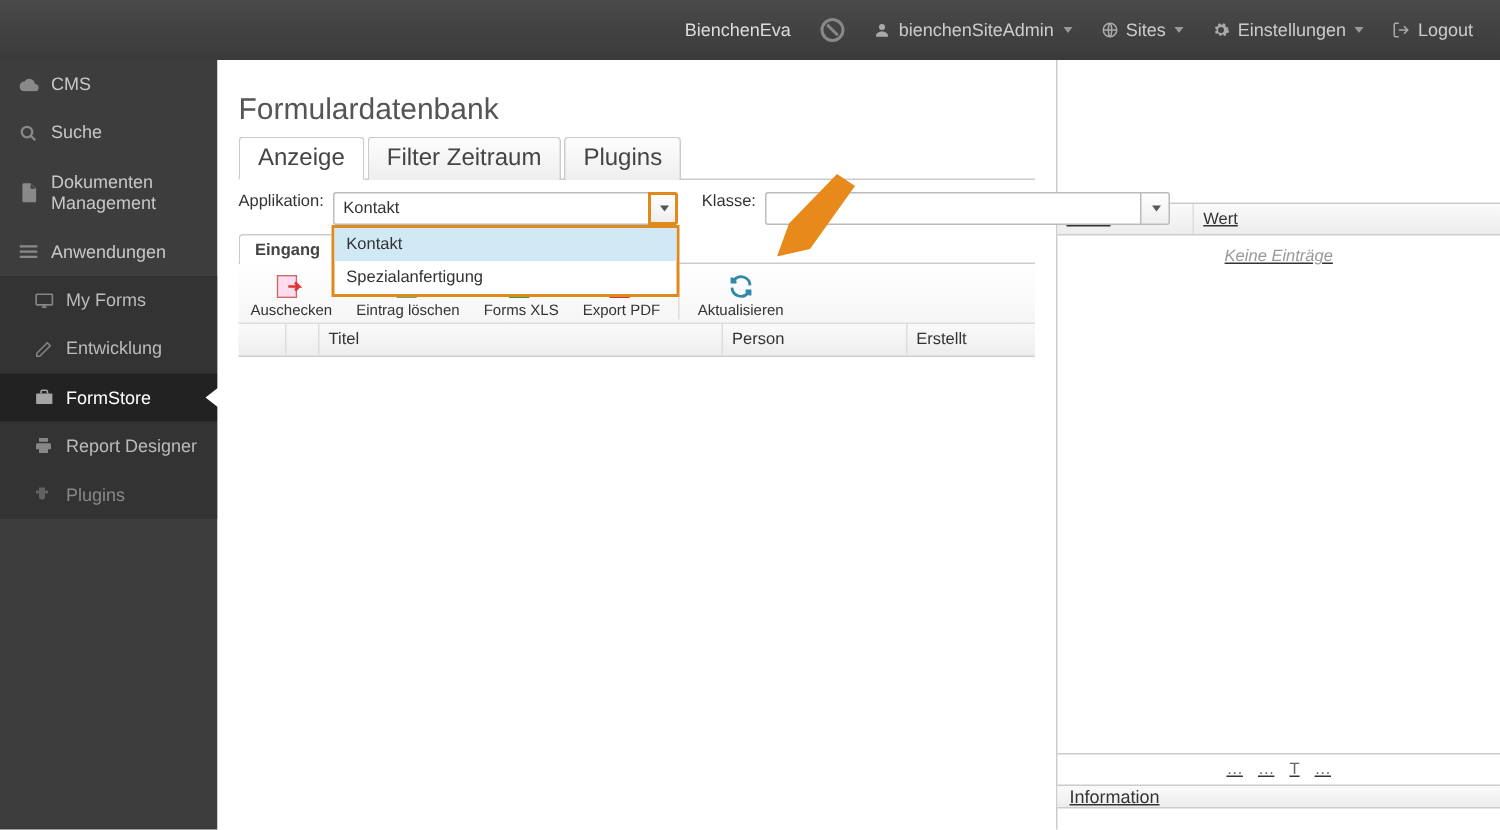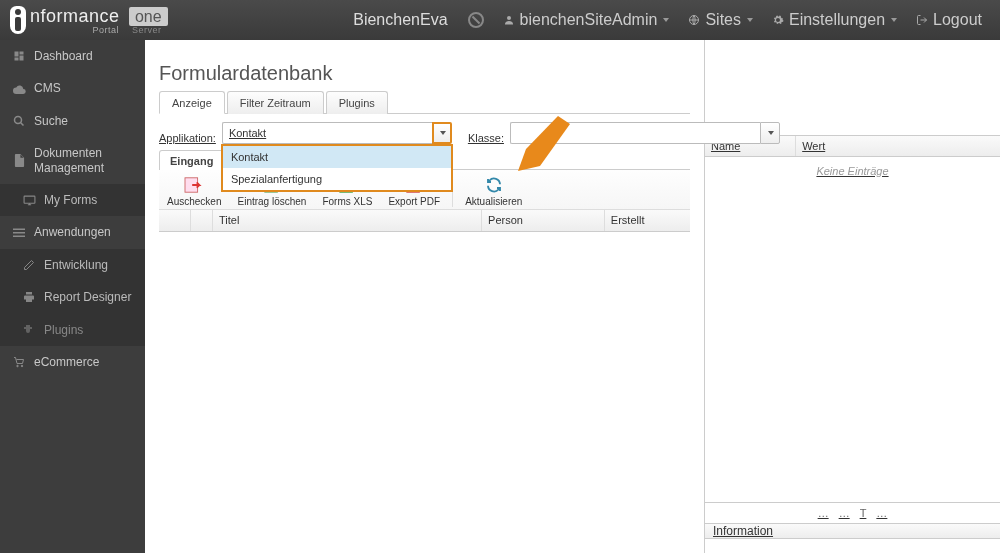--- a/index.html
+++ b/index.html
@@ -8,21 +8,21 @@
     
     .topbar { height: 40px; background: linear-gradient(#4a4a4a, #3a3a3a); color: #ddd; display: flex; align-items: center; padding: 0 10px; }
     .logo-wrap { display: flex; align-items: center; gap: 0; }
     .logo-i { width: 16px; height: 28px; background: #fff; border-radius: 8px 8px 10px 10px; position: relative; margin-right: 4px; }
     .logo-i::before { content:''; position:absolute; top:3px; left:50%; transform:translateX(-50%); width:6px; height:6px; background:#3a3a3a; border-radius:50%; }
     .logo-i::after { content:''; position:absolute; top:11px; left:50%; transform:translateX(-50%); width:6px; height:14px; background:#3a3a3a; border-radius:2px; }
     .logo-text { font-size: 18px; color: #eee; letter-spacing: 0.5px; font-weight: 300; }
     .logo-one { background:#ccc; color:#555; padding:1px 6px; border-radius:2px; margin-left:6px; font-size: 16px; }
     .logo-sub { font-size: 9px; color: #aaa; margin-top: -2px; text-align:right; padding-right: 6px; letter-spacing:0.5px;}
     .logo-sub2 { font-size:9px; color:#888; display:inline-block; margin-left:4px;}
-    .topbar-right { margin-left: auto; display: flex; align-items: center; gap: 2px; font-size: 16px;}
+    .topbar-right { margin-left: auto; display: flex; align-items: center; gap: 2px; font-size: 12px;}
     .user-name { padding: 0 10px; color: #ddd; }
     .top-btn { padding: 6px 8px; color: #ccc; cursor: pointer; border-radius:3px; display:flex; align-items:center; gap:4px; }
     .top-icon { width:14px; height:14px; display:inline-flex; align-items:center; justify-content:center; color:#aaa; font-size:11px; }
     .caret-down { width:0; height:0; border-left:3px solid transparent; border-right:3px solid transparent; border-top:4px solid #999; display:inline-block; margin-left:2px; }
     .block-icon { width:16px; height:16px; border:2px solid #888; border-radius:50%; position:relative; }
     .block-icon::after { content:''; position:absolute; top:50%; left:1px; right:1px; height:2px; background:#888; transform:translateY(-50%) rotate(45deg); }
     
     
     .sidebar { position:absolute; left:0; top:40px; width:145px; bottom:0; background:#3d3d3d; color:#ccc; }
     .side-item { padding: 9px 10px 9px 12px; cursor:pointer; display:flex; align-items:center; gap:8px; font-size:12px; color:#c8c8c8; border-bottom:0; }
@@ -32,25 +32,25 @@
     .side-icon { width:14px; height:14px; opacity:0.7; display:inline-flex; align-items:center; justify-content:center; font-size:11px; flex-shrink:0; }
     .side-label { line-height:1.2; }
     
     
     .main { position:absolute; left:145px; top:40px; right:0; bottom:0; background:#fff; display:flex; }
     .content { flex:1; padding: 22px 14px; position:relative; min-width:0; }
     .page-title { font-size: 20px; color:#555; font-weight:400; margin-bottom:6px; }
     
     
     .tabrow { border-bottom:1px solid #ccc; display:flex; gap:0; margin-bottom:8px; }
-    .tab { padding:5px 12px 4px; border:1px solid #ccc; border-bottom:none; background:linear-gradient(#fdfdfd,#eee); border-radius:3px 3px 0 0; margin-right:2px; margin-bottom:-1px; cursor:pointer; font-size:11px; color:#444; }
+    .tab { padding:5px 12px 4px; border:1px solid #ccc; border-bottom:none; background:linear-gradient(#fdfdfd,#eee); border-radius:3px 3px 0 0; margin-right:2px; margin-bottom:-1px; cursor:pointer; font-size:16px; color:#444; }
     .tab.active { background:#fff; border-bottom:1px solid #fff; }
     
     
-    .filter-row { display:flex; align-items:flex-end; gap:6px; font-size:11px; color:#333; margin-bottom:6px;text-decoration:underline; }
+    .filter-row { display:flex; align-items:flex-start; gap:6px; font-size:11px; color:#333; margin-bottom:6px; }
     .combo { position:relative; display:inline-flex; align-items:stretch; }
     .combo input { height:22px; border:1px solid #bbb; border-right:none; padding:2px 6px; font-size:11px; background:#fff; color:#333; border-radius:2px 0 0 2px; }
     .combo-btn { width:20px; height:22px; border:1px solid #bbb; background:linear-gradient(#fff,#eee); display:flex; align-items:center; justify-content:center; cursor:pointer; border-radius:0 2px 2px 0;}
     .combo-btn.highlight { border:2px solid #e08a1e; }
     
     
     .dropdown-pop { position:absolute; top:22px; left:-1px; width:232px; background:#fff; border:2px solid #e08a1e; z-index:10; }
     .dd-item { padding:5px 8px; font-size:11px; cursor:pointer; }
     .dd-item.hovered { background:#d1e8f5; }
     
@@ -78,32 +78,20 @@
     .rp-gh { flex:1; border-right:1px solid #ddd; padding:4px 6px; font-size:11px; color:#333; }
     .rp-empty { text-align:center; color:#999; font-style:italic; font-size:11px; padding:8px; }
     .rp-footer { margin-top:auto; }
     .rp-tools { border-top:1px solid #ccc; padding:4px; display:flex; gap:10px; justify-content:center; font-size:11px; color:#666; }
     .rp-section-title { border-top:1px solid #ccc; background:linear-gradient(#fafafa,#ededed); padding:0 8px; font-size:12px; color:#333; border-bottom:1px solid #ccc;}
   </style>
 </head>
 <body>
 
 <div class="topbar">
-  <div class="logo-wrap">
-    <div class="logo-i"></div>
-    <div>
-      <div>
-        <span class="logo-text">nformance</span>
-        <span class="logo-one">one</span>
-      </div>
-      <div class="logo-sub">
-        <span>Portal</span>&nbsp;&nbsp;&nbsp;<span class="logo-sub2">Server</span>
-      </div>
-    </div>
-  </div>
   <div class="topbar-right">
     <div class="user-name">BienchenEva</div>
     <div class="top-btn">
         <span class="block-icon"></span>
       </div>
     <div class="top-btn">
       <span class="top-icon">
         <svg width="12" height="12" viewBox="0 0 24 24" fill="#aaa">
             <circle cx="12" cy="8" r="4"></circle>
             <path d="M4 20c0-4 4-6 8-6s8 2 8 6v1H4z"></path>
@@ -138,28 +126,20 @@
           </svg>
       </span>
       <span>Logout</span>
     </div>
   </div>
 </div>
 
 <div class="sidebar">
   <div class="side-item">
     <span class="side-icon">
-        <svg width="12" height="12" viewBox="0 0 24 24" fill="#aaa">
-          <path d="M3 13h8V3H3zM13 21h8V11h-8zM13 3v6h8V3zM3 21h8v-6H3z"></path>
-        </svg>
-      </span>
-    <span class="side-label">Dashboard</span>
-  </div>
-  <div class="side-item">
-    <span class="side-icon">
         <svg width="13" height="10" viewBox="0 0 24 18" fill="#aaa">
           <path d="M19 18H6a6 6 0 010-12 7 7 0 0113 3 4.5 4.5 0 010 9z"></path>
         </svg>
       </span>
     <span class="side-label">CMS</span>
   </div>
   <div class="side-item">
     <span class="side-icon">
         <svg width="12" height="12" viewBox="0 0 24 24" fill="none" stroke="#aaa" stroke-width="3">
           <circle cx="10" cy="10" r="7"></circle>
@@ -168,73 +148,72 @@
       </span>
     <span class="side-label">Suche</span>
   </div>
   <div class="side-item">
     <span class="side-icon">
         <svg width="11" height="13" viewBox="0 0 24 28" fill="#aaa">
           <path d="M14 0H4a2 2 0 00-2 2v24a2 2 0 002 2h16a2 2 0 002-2V8zM14 8V1l7 7z"></path>
         </svg>
       </span>
     <span class="side-label">Dokumenten Management</span>
-  </div>
-  <div class="side-item sub">
-    <span class="side-icon">
-        <svg width="13" height="11" viewBox="0 0 24 20" fill="none" stroke="#aaa" stroke-width="2">
-          <rect x="2" y="2" width="20" height="13" rx="1"></rect>
-          <path d="M9 18h6M12 15v3"></path>
-        </svg>
-      </span>
-    <span class="side-label">My Forms</span>
   </div>
   <div class="side-item">
     <span class="side-icon">
         <svg width="12" height="10" viewBox="0 0 24 18" fill="#aaa">
           <rect width="24" height="3"></rect>
           <rect y="7" width="24" height="3"></rect>
           <rect y="14" width="24" height="3"></rect>
         </svg>
       </span>
     <span class="side-label">Anwendungen</span>
   </div>
   <div class="side-item sub">
     <span class="side-icon">
+        <svg width="13" height="11" viewBox="0 0 24 20" fill="none" stroke="#aaa" stroke-width="2">
+          <rect x="2" y="2" width="20" height="13" rx="1"></rect>
+          <path d="M9 18h6M12 15v3"></path>
+        </svg>
+      </span>
+    <span class="side-label">My Forms</span>
+  </div>
+  <div class="side-item sub">
+    <span class="side-icon">
         <svg width="12" height="12" viewBox="0 0 24 24" fill="none" stroke="#aaa" stroke-width="2">
           <path d="M17 3l4 4L7 21H3v-4z"></path>
         </svg>
       </span>
     <span class="side-label">Entwicklung</span>
   </div>
+  <div class="side-item sub active">
+    <span class="side-icon">
+        <svg width="13" height="11" viewBox="0 0 24 20" fill="#ddd">
+          <rect x="2" y="6" width="20" height="13" rx="1"></rect>
+          <path d="M8 6V4a2 2 0 012-2h4a2 2 0 012 2v2" fill="none" stroke="#ddd" stroke-width="2"></path>
+        </svg>
+      </span>
+    <span class="side-label">FormStore</span>
+  </div>
   <div class="side-item sub">
     <span class="side-icon">
         <svg width="12" height="12" viewBox="0 0 24 24" fill="#aaa">
           <path d="M6 2h12v5H6zM4 9h16a2 2 0 012 2v6h-4v5H6v-5H2v-6a2 2 0 012-2z"></path>
         </svg>
       </span>
     <span class="side-label">Report Designer</span>
   </div>
   <div class="side-item sub" style="color:#888;">
     <span class="side-icon">
         <svg width="12" height="12" viewBox="0 0 24 24" fill="#777">
           <path d="M10 2h4v4h4v4h-4v4a4 4 0 01-8 0v-4H2V6h4V2z"></path>
         </svg>
       </span>
     <span class="side-label">Plugins</span>
-  </div>
-  <div class="side-item">
-    <span class="side-icon">
-        <svg width="12" height="12" viewBox="0 0 24 24" fill="none" stroke="#aaa" stroke-width="2">
-          <circle cx="9" cy="20" r="1.5" fill="#aaa"></circle>
-          <circle cx="18" cy="20" r="1.5" fill="#aaa"></circle>
-          <path d="M2 3h3l3 12h11l2-8H7"></path>
-        </svg>
-      </span>
-    <span class="side-label">eCommerce</span>
   </div>
 </div>
 
 <div class="main">
   <div class="content">
     <div class="page-title">Formulardatenbank</div>
 
     <div class="tabrow">
       <div class="tab active">Anzeige</div>
       <div class="tab">Filter Zeitraum</div>

